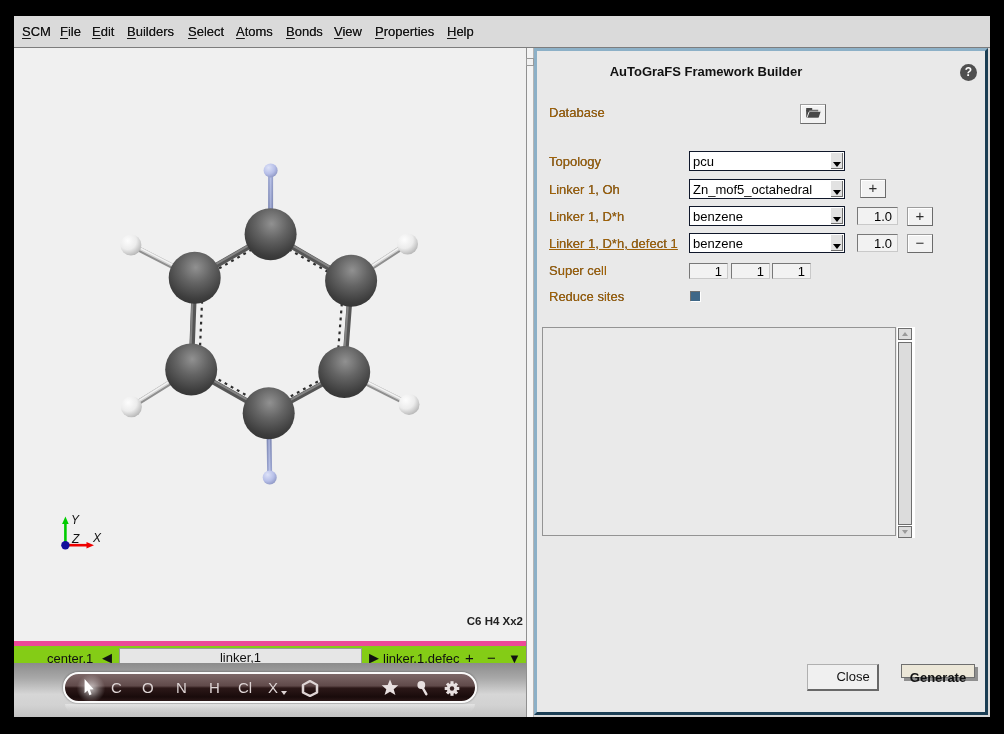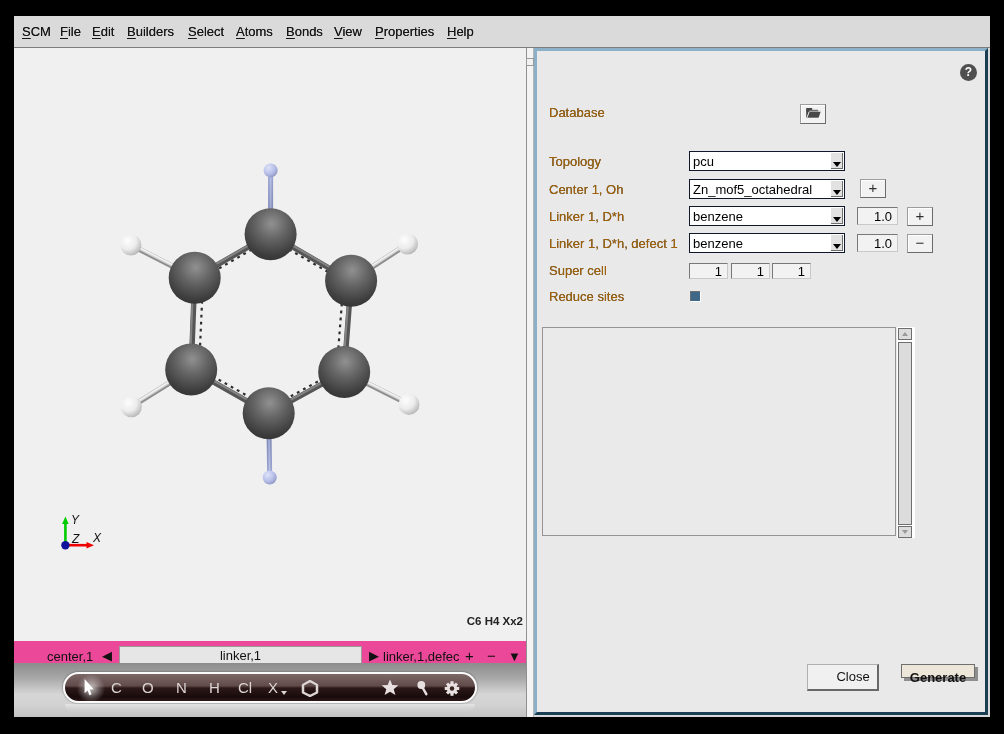--- a/index.html
+++ b/index.html
@@ -24,21 +24,21 @@
 .combo { position:absolute; width:156px; height:20px; background:#fff; border:1px solid #0f172a; font-size:13px; color:#000; }
 .combo .txt { position:absolute; left:3px; top:2px; }
 .combo .btn { position:absolute; right:1px; top:1px; width:12px; height:16px; background:#e2e2e2; border-right:1px solid #6e6e6e; border-bottom:1px solid #6e6e6e; }
 .combo .btn:after { content:""; position:absolute; left:2px; top:9px; width:0; height:0; border-left:4px solid transparent; border-right:4px solid transparent; border-top:5px solid #000; }
 
 .sbtn { position:absolute; width:26px; height:19px; background:#f2f2f2; border:1px solid #6b6b6b; border-top-color:#9d9d9d; border-left-color:#9d9d9d; color:#2e2e2e; font-size:15px; text-align:center; line-height:16px; box-shadow:inset 1px 1px 0 #fff; }
 .nfield { position:absolute; background:#f2f2f2; border:1px solid #787878; border-bottom-color:#c9c9c9; border-right-color:#c9c9c9; font-size:13px; color:#000; text-align:right; }
 
 .bigbtn { position:absolute; font-size:13px; color:#111; text-align:center; }
 
-#tabbar { position:absolute; left:0; top:625px; width:512px; height:22px; background:#ec4899; border-top:3px solid #ec4899; font-size:13px; color:#111; }
+#tabbar { position:absolute; left:0; top:625px; width:512px; height:22px; background:#84cc16; border-top:5px solid #ec4899; font-size:13px; color:#111; }
 
 #toolbar { position:absolute; left:0; top:647px; width:512px; height:54px;
   background:linear-gradient(180deg,#8c8c8c 0%,#a8a8a8 28%,#d6d6d6 58%,#d2d2d2 78%,#c2c2c2 100%); }
 #pill { position:absolute; left:49px; top:9px; width:414px; height:31px; border-radius:16px;
   background:linear-gradient(180deg,#7d6868 0%,#604a4a 44%,#2c1818 52%,#190b0b 85%,#2a1717 100%);
   border:2px solid #fafafa; box-shadow:0 0 2px rgba(0,0,0,.55); }
 .pl { position:absolute; color:#ddd4d4; font-size:15px; top:5px; }
 #refl { position:absolute; left:51px; top:41px; width:410px; height:9px; border-radius:0 0 14px 14px; background:linear-gradient(180deg, rgba(255,255,255,.38) 0%, rgba(240,240,240,.12) 55%, rgba(230,230,230,0) 100%); }
 </style>
 </head>
@@ -216,50 +216,51 @@
             <line x1="4" y1="4.5" x2="14" y2="14.5"></line>
             <line x1="14" y1="4.5" x2="4" y2="14.5"></line>
           </g>
         </g>
         <circle cx="9" cy="9.5" r="2.2" fill="#3a2424"></circle>
       </svg>
     </div>
     <div id="refl"></div>
   </div>
   <div id="panel">
+    <div style="position:absolute;left:0;top:13px;width:338px;text-align:center;font-weight:bold;font-size:13px;color:#111;">AuToGraFS Framework Builder</div>
     <div style="position:absolute;left:423px;top:13px;width:17px;height:17px;border-radius:50%;background:#4f4f4f;color:#fff;font-size:12px;font-weight:bold;text-align:center;line-height:17px;">?</div>
     <div class="lbl" style="left:12px;top:54px;">Database</div>
     <div class="sbtn" style="left:263px;top:53px;width:26px;height:20px;">
       <svg width="17" height="13" viewBox="0 0 17 13" style="margin-top:2px;">
         <rect x="1.2" y="1" width="6" height="3.4" fill="#454545"></rect>
         <rect x="1.2" y="2.8" width="12" height="7.6" fill="#454545"></rect>
         <path d="M2.2 10.4 L4.5 4.7 L15.6 4.7 L13.7 10.4 Z" fill="#484848"></path>
         <line x1="4.2" y1="4.2" x2="15.8" y2="4.2" stroke="#cccccc" stroke-width="1"></line>
         <line x1="2" y1="10.6" x2="4.1" y2="4.8" stroke="#e9e9e9" stroke-width="1"></line>
       </svg>
     </div>
     <div class="lbl" style="left:12px;top:103px;">Topology</div>
     <div class="combo" style="left:152px;top:100px;">
           <span class="txt">pcu</span>
           <span class="btn"></span>
         </div>
-    <div class="lbl" style="left:12px;top:131px;">Center 1, Oh</div>
+    <div class="lbl" style="left:12px;top:131px;">Linker 1, Oh</div>
     <div class="combo" style="left:152px;top:128px;">
           <span class="txt">Zn_mof5_octahedral</span>
           <span class="btn"></span>
         </div>
     <div class="sbtn" style="left:323px;top:128px;">+</div>
     <div class="lbl" style="left:12px;top:158px;">Linker 1, D*h</div>
     <div class="combo" style="left:152px;top:155px;">
           <span class="txt">benzene</span>
           <span class="btn"></span>
         </div>
     <div class="nfield" style="left:320px;top:156px;width:41px;height:18px;padding:1px 5px 0 0;">1.0</div>
     <div class="sbtn" style="left:370px;top:156px;">+</div>
-    <div class="lbl" style="left:12px;top:185px;">Linker 1, D*h, defect 1</div>
+    <div class="lbl" style="left:12px;top:185px;text-decoration:underline;">Linker 1, D*h, defect 1</div>
     <div class="combo" style="left:152px;top:182px;">
           <span class="txt">benzene</span>
           <span class="btn"></span>
         </div>
     <div class="nfield" style="left:320px;top:183px;width:41px;height:18px;padding:1px 5px 0 0;">1.0</div>
     <div class="sbtn" style="left:370px;top:183px;">−</div>
     <div class="lbl" style="left:12px;top:212px;">Super cell</div>
     <div class="nfield" style="left:152px;top:212px;width:39px;height:16px;padding:0 5px 0 0;">1</div>
     <div class="nfield" style="left:194px;top:212px;width:39px;height:16px;padding:0 5px 0 0;">1</div>
     <div class="nfield" style="left:235px;top:212px;width:39px;height:16px;padding:0 5px 0 0;">1</div>

